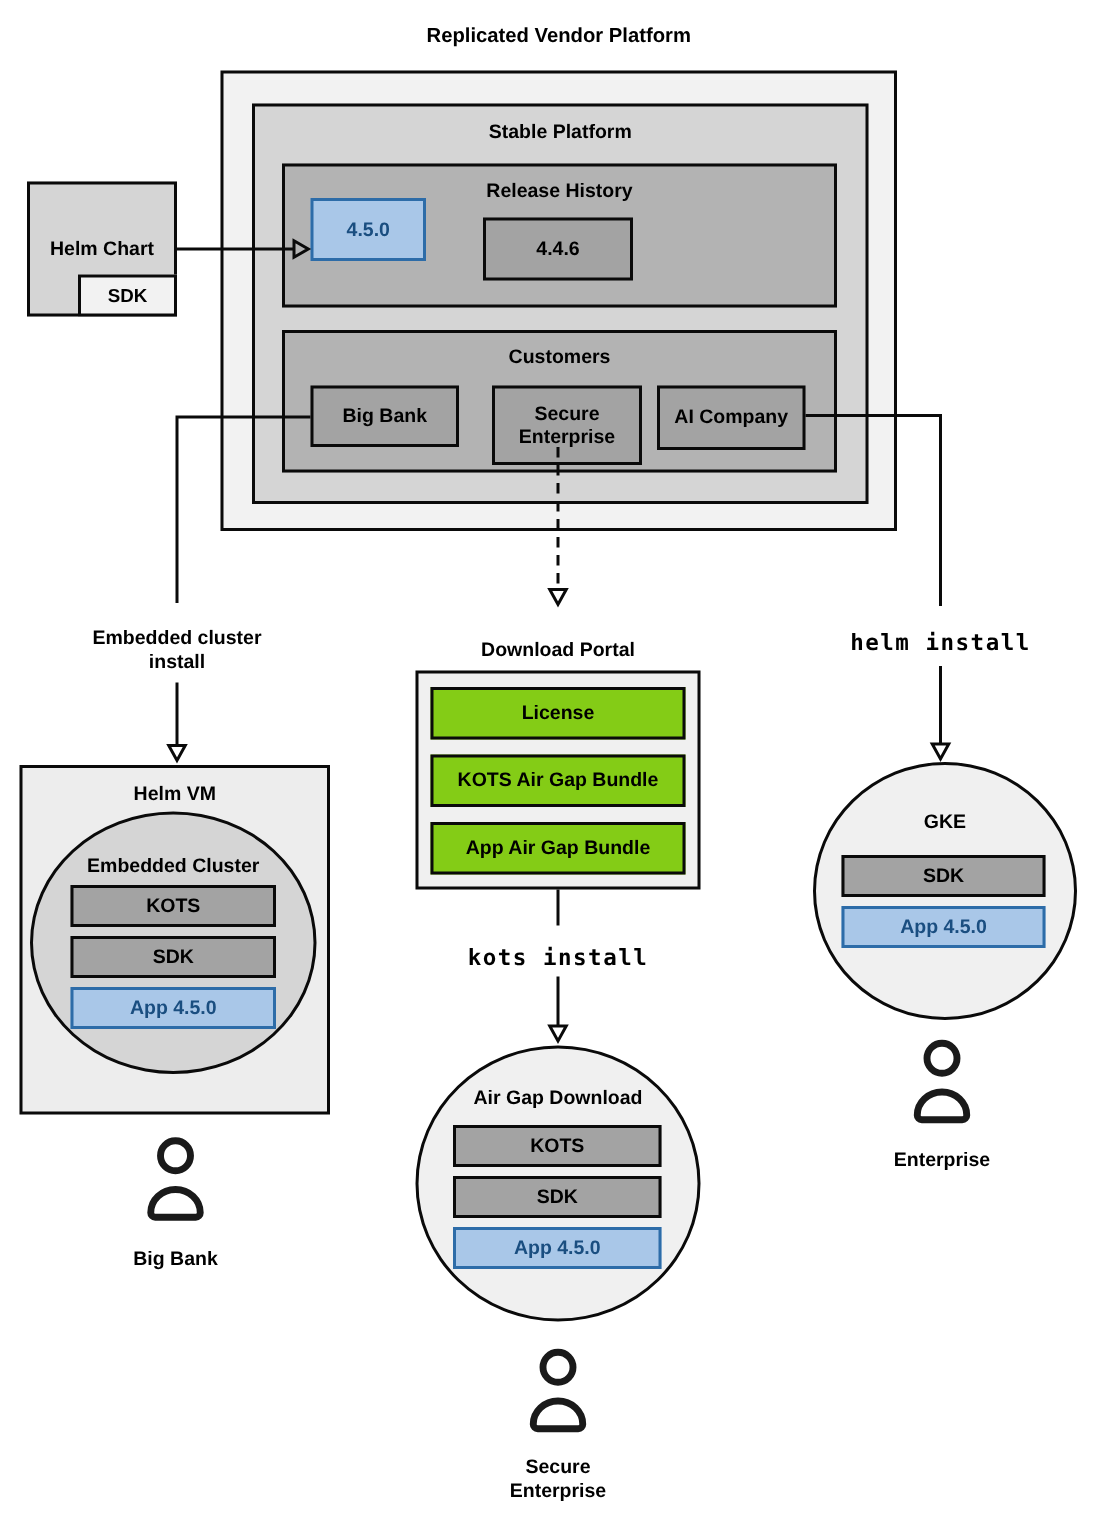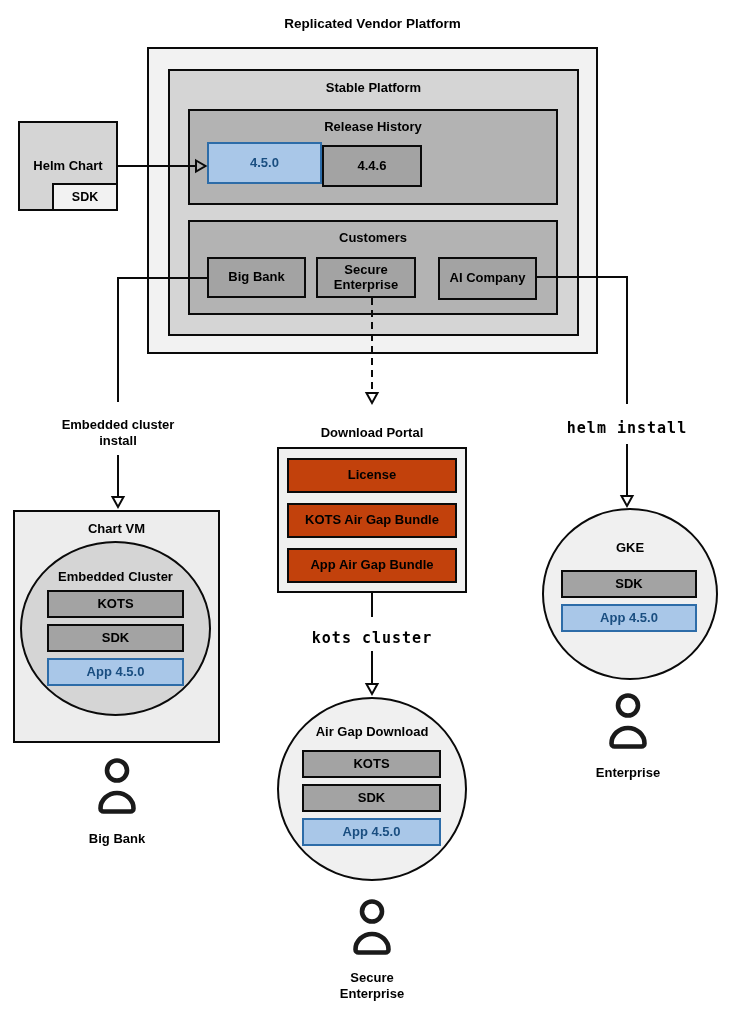--- a/index.html
+++ b/index.html
@@ -14,21 +14,21 @@
     overflow: hidden;
   }
   .box { position: absolute; box-sizing: border-box; border: 2px solid #0a0a0a; }
   .lbl { position: absolute; box-sizing: border-box; text-align: center; font-size: 13px; line-height: 1.2; }
   .node {
     position: absolute; box-sizing: border-box; border: 2px solid #0a0a0a;
     display: flex; align-items: center; justify-content: center;
     text-align: center; font-size: 13px; line-height: 1.15; background: #a3a3a3;
   }
   .node.blue { background: #a9c7e8; border-color: #2d6ca8; color: #1a4e80; }
-  .node.gray { background: #c2410c; }
+  .node.gray { background: #84cc16; }
   .circle { border-radius: 50%; }
   .mono {
     position: absolute; text-align: center;
     font-family: "DejaVu Sans Mono", monospace;
     font-weight: bold; font-size: 15px; letter-spacing: 1px; white-space: nowrap;
   }
   svg.overlay { position: absolute; left: 0; top: 0; z-index: 20; pointer-events: none; }
   .person { position: absolute; z-index: 5; }
   .bg-outer   { background: #f2f2f2; }
   .bg-mid     { background: #d5d5d5; }
@@ -43,66 +43,66 @@
 
   <div class="lbl" style="left:147px; top:16px; width:451px; font-size:13.5px;">Replicated Vendor Platform</div>
 
   <div class="box bg-outer" style="left:147px; top:47px; width:451px; height:307px;"></div>
 
   <div class="box bg-mid" style="left:168px; top:69px; width:411px; height:267px;"></div>
   <div class="lbl" style="left:168px; top:80px; width:411px;">Stable Platform</div>
 
   <div class="box bg-dark" style="left:188px; top:109px; width:370px; height:96px;"></div>
   <div class="lbl" style="left:188px; top:119px; width:370px;">Release History</div>
-  <div class="node blue" style="left:207px; top:142px; width:115px; height:42px;">
+  <div class="node blue" style="left:207px; top:132px; width:77px; height:42px;">
     <span>4.5.0</span>
   </div>
   <div class="node" style="left:322px; top:145px; width:100px; height:42px;">
     <span>4.4.6</span>
   </div>
 
   <div class="box bg-dark" style="left:188px; top:220px; width:370px; height:95px;"></div>
   <div class="lbl" style="left:188px; top:230px; width:370px;">Customers</div>
   <div class="node" style="left:207px; top:257px; width:99px; height:41px;">
     <span>Big Bank</span>
   </div>
-  <div class="node" style="left:316px; top:257px; width:100px; height:41px; padding:0 6px;">
+  <div class="node" style="left:328px; top:257px; width:100px; height:53px; padding:0 6px;">
     <span>Secure Enterprise</span>
   </div>
   <div class="node" style="left:438px; top:257px; width:99px; height:43px;text-align:right;">
     <span>AI Company</span>
   </div>
 
   <div class="box bg-mid" style="left:18px; top:121px; width:100px; height:90px;"></div>
   <div class="lbl" style="left:18px; top:158px; width:100px;">Helm Chart</div>
   <div class="node" style="left:52px; top:183px; width:66px; height:28px; background:#f2f2f2; font-size:12.5px;">
     <span>SDK</span>
   </div>
 
   <div class="lbl" style="left:38px; top:417px; width:160px; z-index:6;">
     <div>Embedded cluster</div>
     <div>install</div>
   </div>
   <div class="lbl" style="left:292px; top:425px; width:160px; z-index:6;">Download Portal</div>
   <div class="mono" style="left:557px; top:419px; width:140px;">helm install</div>
-  <div class="mono" style="left:302px; top:629px; width:140px;">kots cluster</div>
+  <div class="mono" style="left:302px; top:629px; width:140px;">kots install</div>
 
   <div class="box bg-light" style="left:277px; top:447px; width:190px; height:146px;"></div>
   <div class="node gray" style="left:287px; top:458px; width:170px; height:35px;">
     <span>License</span>
   </div>
   <div class="node gray" style="left:287px; top:503px; width:170px; height:35px;">
     <span>KOTS Air Gap Bundle</span>
   </div>
   <div class="node gray" style="left:287px; top:548px; width:170px; height:35px;">
     <span>App Air Gap Bundle</span>
   </div>
 
   <div class="box bg-vm" style="left:13px; top:510px; width:207px; height:233px;"></div>
-  <div class="lbl" style="left:13px; top:521px; width:207px;">Chart VM</div>
+  <div class="lbl" style="left:13px; top:521px; width:207px;">Helm VM</div>
   <div class="box bg-mid circle" style="left:20px; top:541px; width:191px; height:175px;"></div>
   <div class="lbl" style="left:20px; top:569px; width:191px;">Embedded Cluster</div>
   <div class="node" style="left:47px; top:590px; width:137px; height:28px;">
     <span>KOTS</span>
   </div>
   <div class="node" style="left:47px; top:624px; width:137px; height:28px;">
     <span>SDK</span>
   </div>
   <div class="node blue" style="left:47px; top:658px; width:137px; height:28px;">
     <span>App 4.5.0</span>

